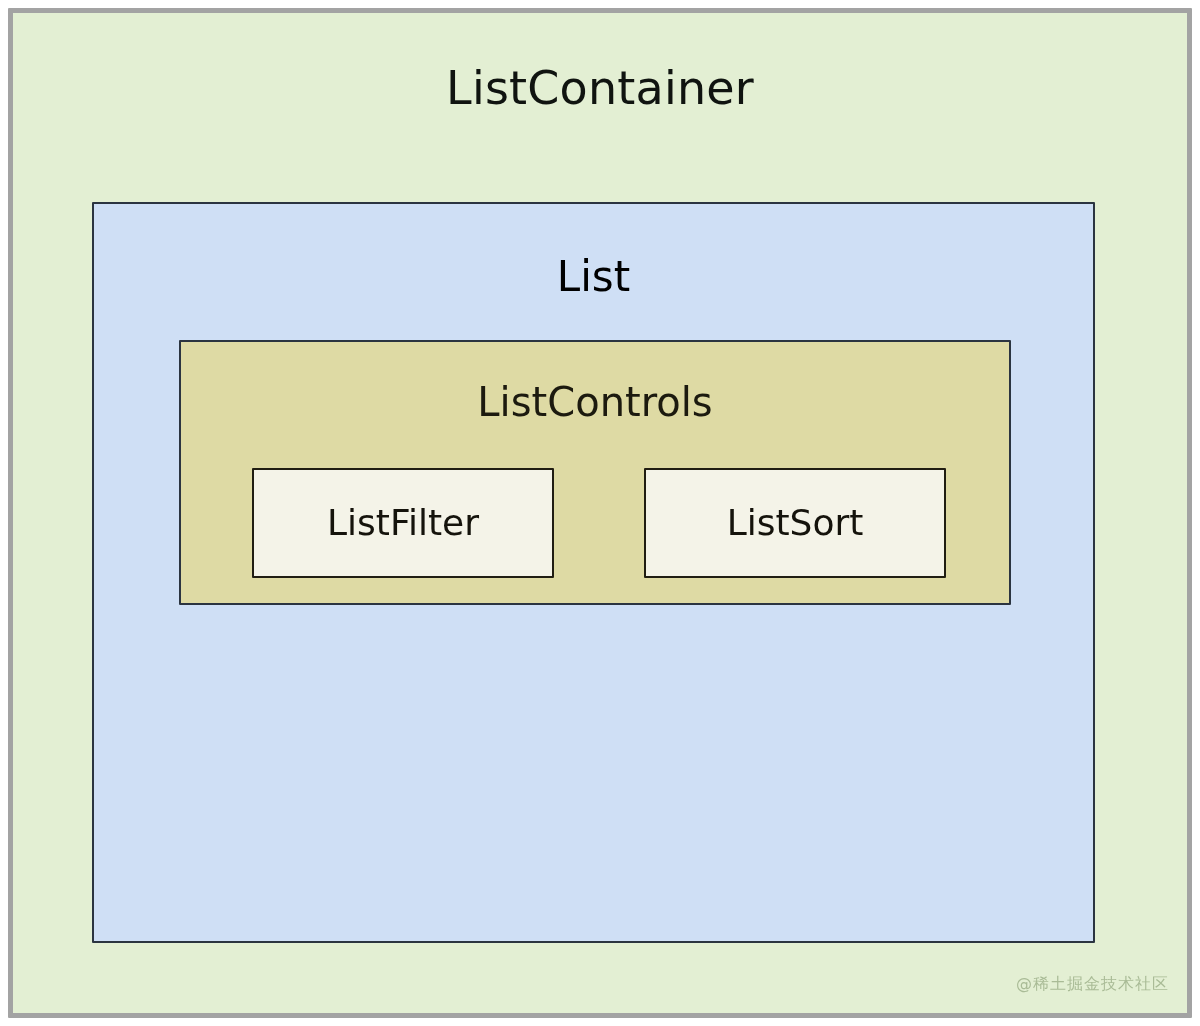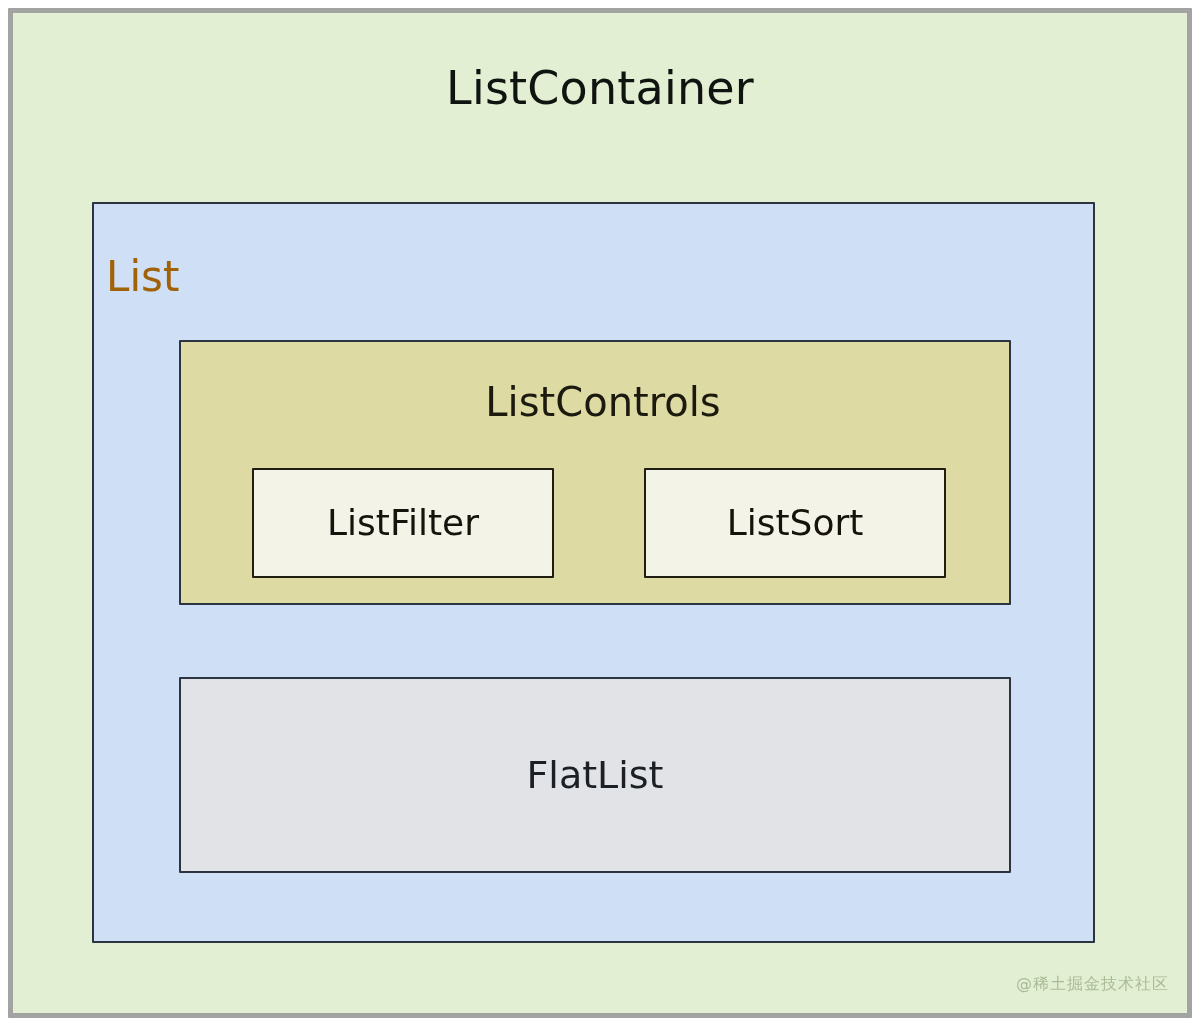--- a/index.html
+++ b/index.html
@@ -57,26 +57,25 @@
     background: #cfdff5;
     border: 2px solid #2b3440;
     border-radius: 1px;
   }
 
   .list-title {
     position: absolute;
     left: 0;
     top: 52px;
     width: 100%;
-    text-align: left;
+    text-align: center;
     font-size: 42px;
     line-height: 1;
-    color: #a16207;
-    font-weight: 400;
-    margin-left: 12px;
+    color: #000000;
+    font-weight: 400;
   }
 
   
   .list-controls {
     position: absolute;
     left: 85px;
     top: 136px;
     width: 832px;
     height: 265px;
     box-sizing: border-box;
@@ -88,21 +87,20 @@
   .controls-title {
     position: absolute;
     left: 0;
     top: 40px;
     width: 100%;
     text-align: center;
     font-size: 40px;
     line-height: 1;
     color: #1c1a0f;
     font-weight: 400;
-    padding-left: 8px;
   }
 
   
   .leaf-row {
     position: absolute;
     left: 0;
     top: 126px;
     width: 100%;
     height: 110px;
   }
@@ -189,23 +187,20 @@
           </div>
 
           <div class="leaf-box leaf-sort">
             <span class="leaf-label">ListSort</span>
           </div>
 
         </div>
 
       </div>
 
-      <div class="flat-list">
-        <span class="flat-list-label">FlatList</span>
-      </div>
 
     </div>
 
     <div class="watermark">@稀土掘金技术社区</div>
 
   </div>
 
 </div>
 
 </body></html>

